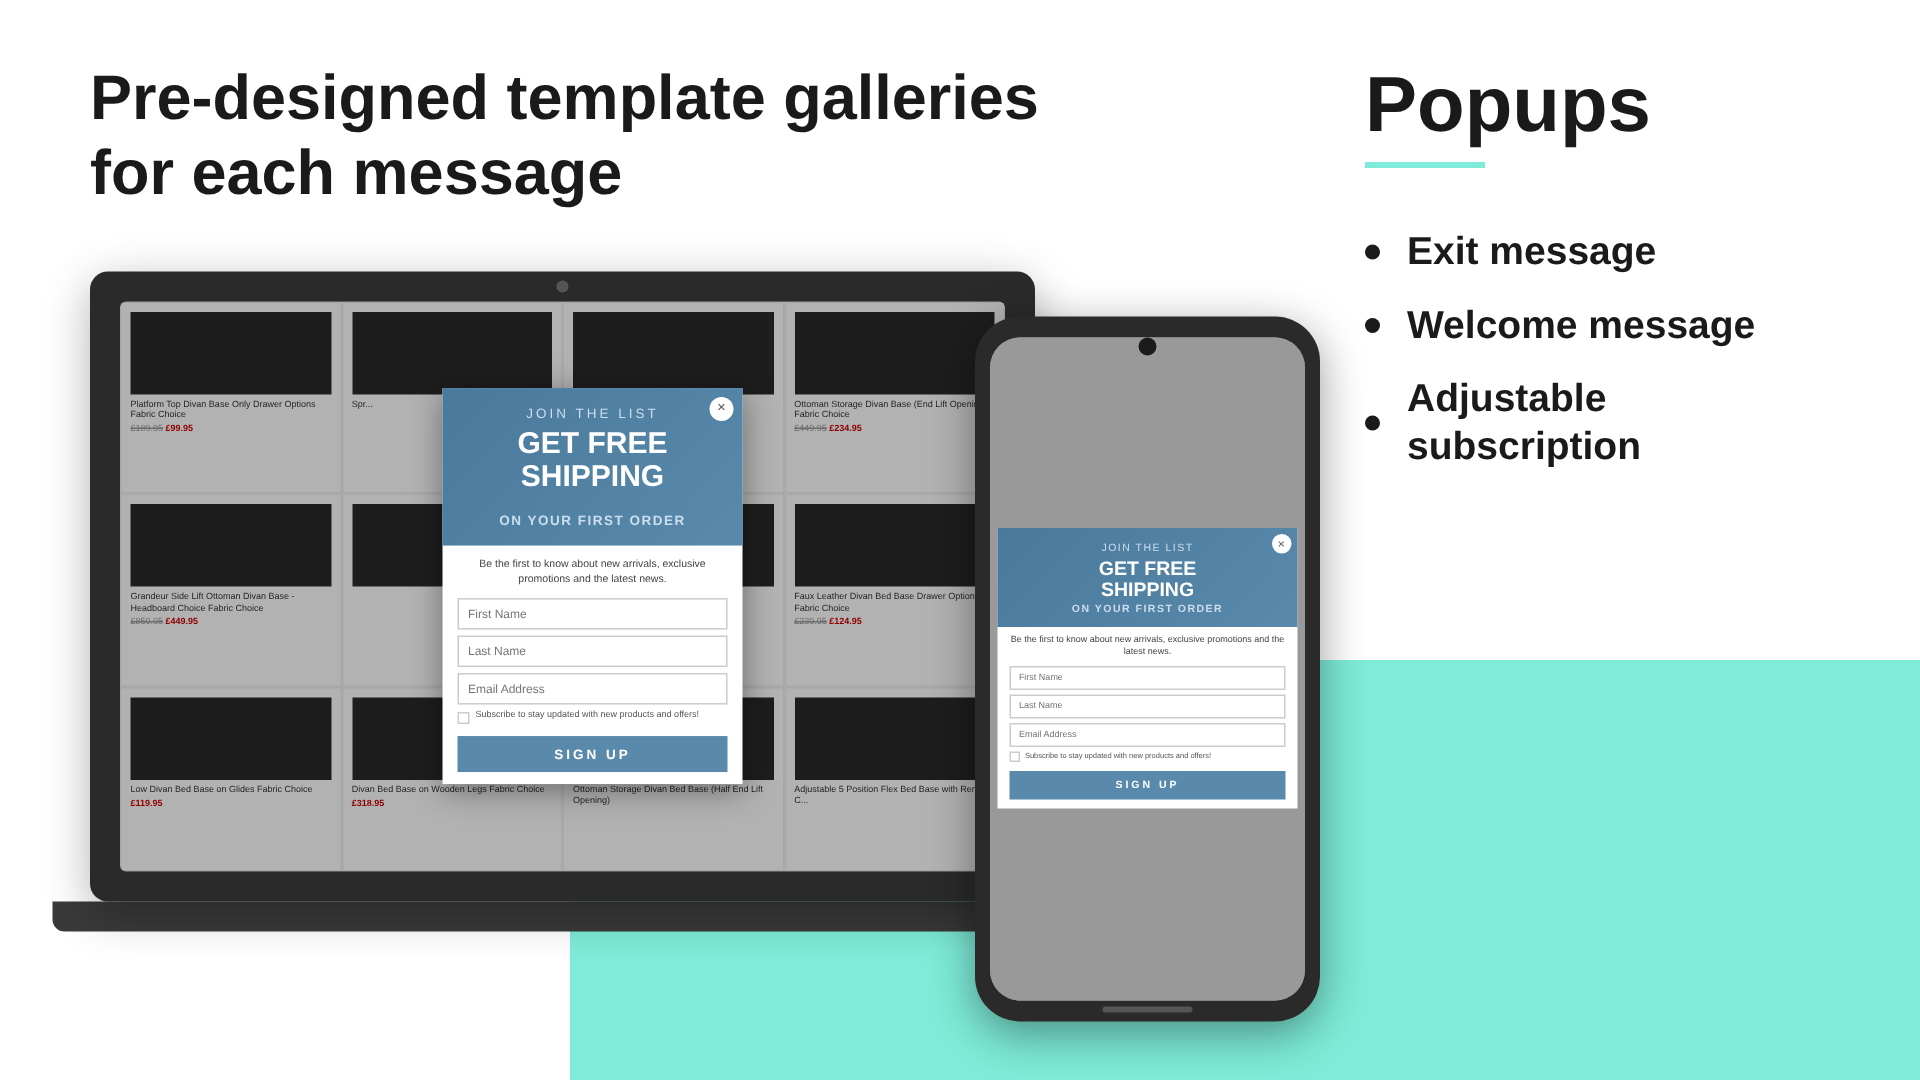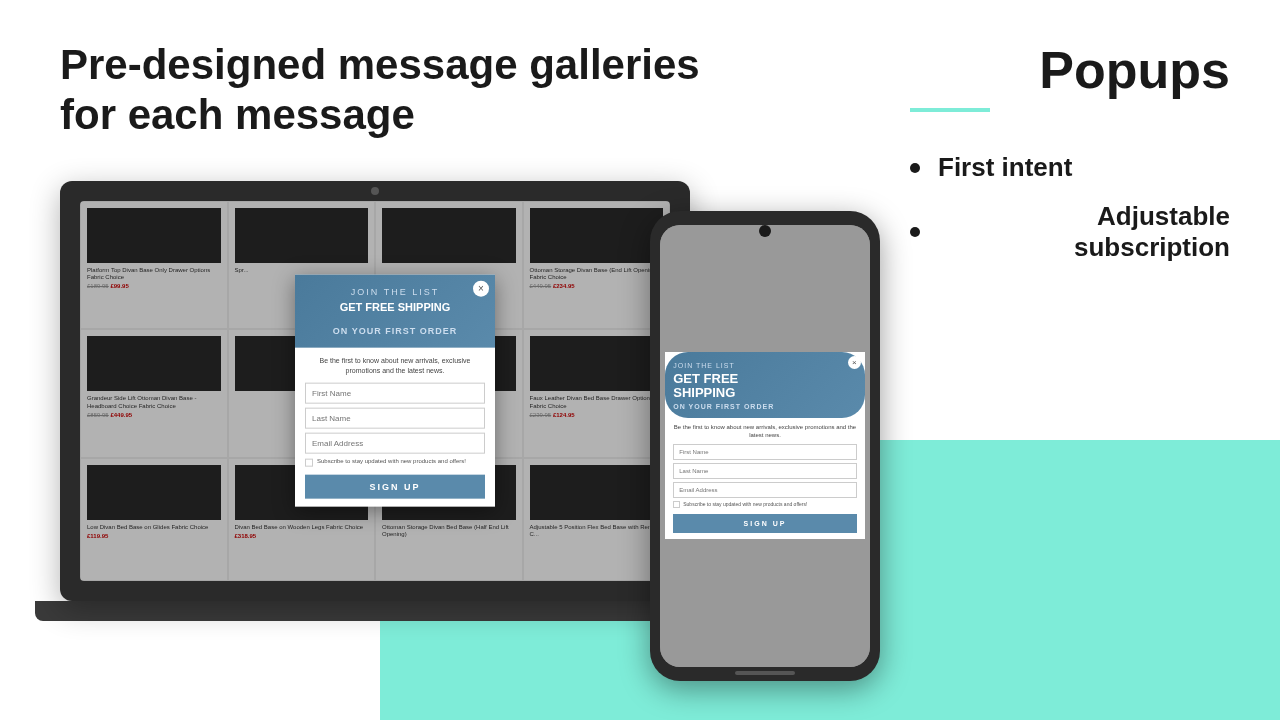--- a/index.html
+++ b/index.html
@@ -162,21 +162,21 @@
 
     .popup-join {
       color: #cde;
       font-size: 9px;
       letter-spacing: 2px;
       margin-bottom: 4px;
     }
 
     .popup-headline {
       color: #fff;
-      font-size: 11px;
+      font-size: 20px;
       font-weight: 900;
       line-height: 1.1;
       margin-bottom: 13px;
     }
 
     .popup-subheadline {
       color: #cde;
       font-size: 9px;
       font-weight: 600;
       letter-spacing: 1px;
@@ -321,21 +321,21 @@
 
     .phone-popup-inner {
       width: 95%;
       background: #fff;
       position: relative;
     }
 
     .phone-popup-header {
       background: linear-gradient(135deg, #4a7a9b 0%, #5a8aab 100%);
       padding: 10px 8px 8px;
-      border-radius: 23px;
+      text-align: center;
     }
 
     .phone-popup-join {
       color: #cde;
       font-size: 7px;
       letter-spacing: 1px;
       margin-bottom: 3px;
     }
 
     .phone-popup-headline {
@@ -418,21 +418,20 @@
       align-items: center;
       justify-content: center;
       font-size: 8px;
       color: #555;
     }
 
     
     .right-section {
       flex: 1;
       padding: 40px 50px 40px 30px;
-      text-align: right;
     }
 
     .section-title {
       font-size: 52px;
       font-weight: 800;
       color: #1a1a1a;
       margin-bottom: 8px;
     }
 
     .section-underline {
@@ -468,21 +467,21 @@
   </style>
 </head>
 <body>
 
 <div class="teal-bg"></div>
 
 <div class="content-wrapper">
 
   <div class="left-section">
     <h1 class="main-title">
-      <span>Pre-designed message galleries</span><br>
+      <span>Pre-designed template galleries</span><br>
       <span>for each message</span>
     </h1>
 
     <div class="devices-container">
 
       <div class="laptop">
         <div class="laptop-outer">
           <div class="laptop-notch"></div>
           <div class="laptop-screen">
 
@@ -600,21 +599,25 @@
 
     </div>
   </div>
 
   <div class="right-section">
     <h2 class="section-title">Popups</h2>
     <div class="section-underline"></div>
     <ul class="bullet-list">
       <li>
         <div class="bullet-dot"></div>
-        <span>First intent</span>
+        <span>Exit message</span>
+      </li>
+      <li>
+        <div class="bullet-dot"></div>
+        <span>Welcome message</span>
       </li>
       <li>
         <div class="bullet-dot"></div>
         <span>Adjustable subscription</span>
       </li>
     </ul>
   </div>
 </div>
 
 </body></html>

